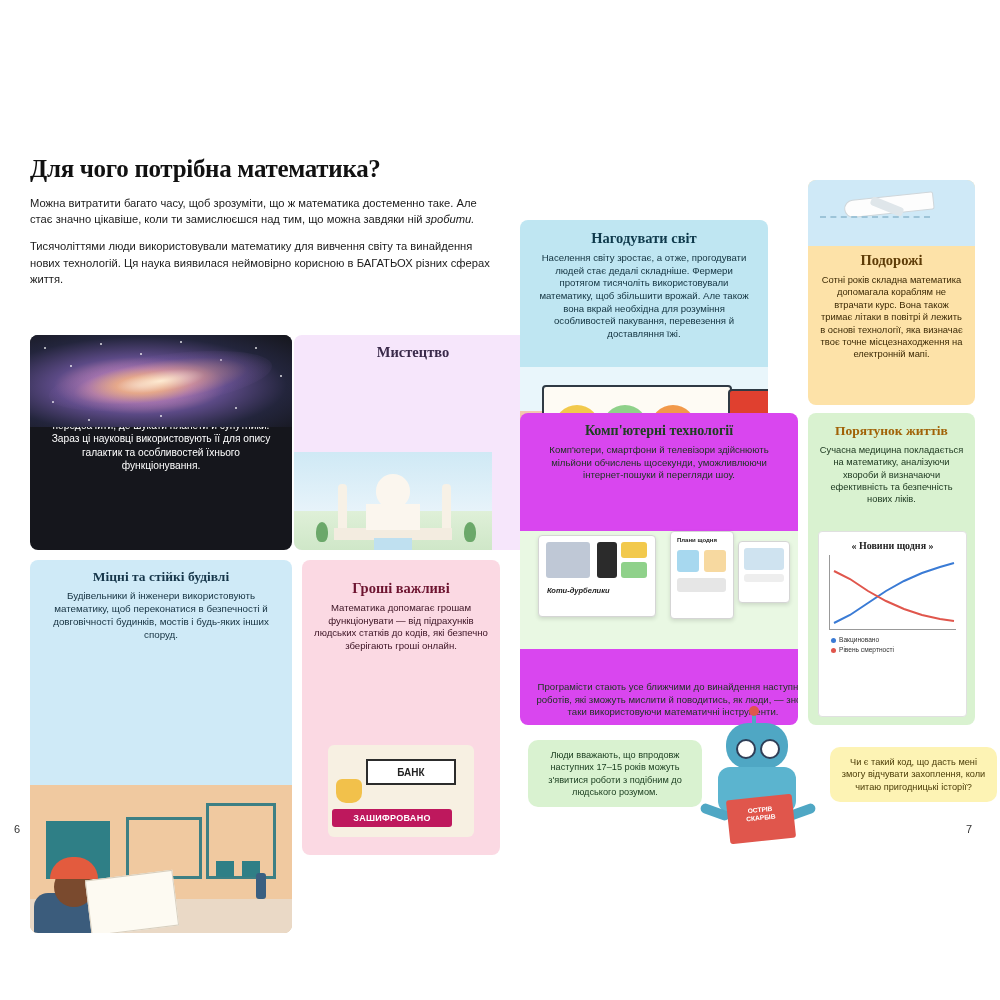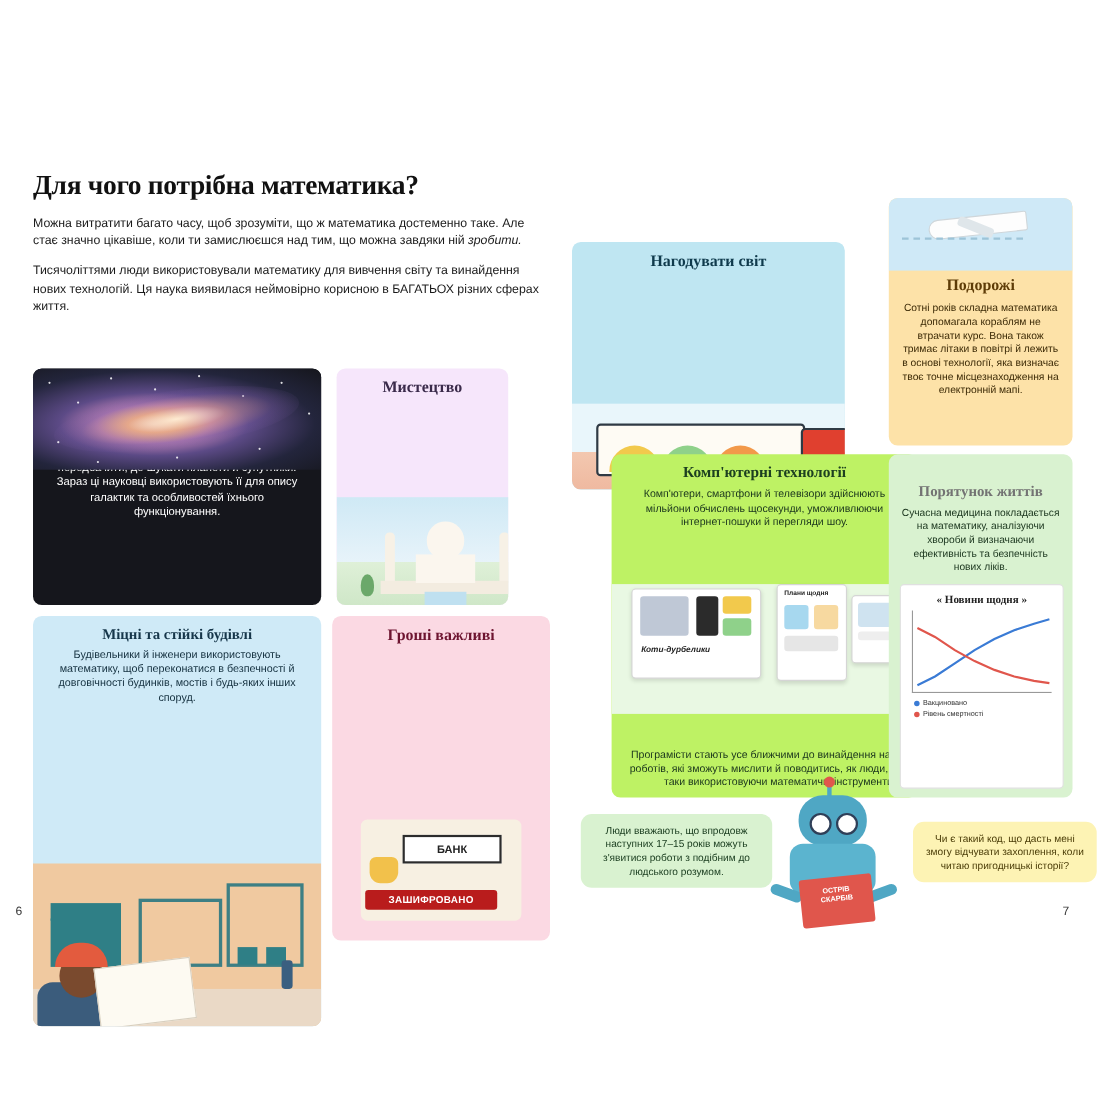--- a/index.html
+++ b/index.html
@@ -18,21 +18,21 @@
   .card p{margin:0;text-align:center;line-height:1.32;}
 
   
   .c-universe{left:0;top:180px;width:262px;height:215px;background:#15161c;}
   .c-universe .galaxy{position:absolute;left:0;top:0;width:262px;height:92px;background:radial-gradient(ellipse at 42% 55%, #f2d9c4 0%, #e7b089 11%, #b07ab0 24%, #5c4a86 40%, #23253c 68%, #15161c 100%);}
   .c-universe .galaxy:after{content:"";position:absolute;left:18px;top:20px;width:225px;height:52px;border-radius:50%;background:radial-gradient(ellipse at 50% 50%, rgba(255,238,214,.95) 0%, rgba(228,160,140,.5) 28%, rgba(120,90,160,.28) 55%, rgba(0,0,0,0) 78%);transform:rotate(-8deg);}
   .c-universe .star{position:absolute;background:#fff;border-radius:50%;width:2px;height:2px;opacity:.85;}
   .c-universe h3{color:#fff;font-size:15px;padding-top:8px;}
   .c-universe p{color:#fff;font-size:10.2px;padding:0 14px 10px;}
 
-  .c-art{left:276px;top:180px;width:156px;height:215px;background:#f6e6fb;}
+  .c-art{left:264px;top:180px;width:238px;height:215px;background:#f6e6fb;}
   .c-art h3{color:#3a2a4a;font-size:14.5px;padding-top:9px;}
   .c-art p{color:#2a2336;font-size:9.6px;padding:0 11px;}
   .c-art .taj{position:absolute;left:0;bottom:0;width:198px;height:98px;background:linear-gradient(#cfe9f5 0%, #e7f3fa 60%, #dff0d8 60%, #cfe7c8 100%);}
   .c-art .dome{position:absolute;left:82px;bottom:42px;width:34px;height:34px;border-radius:50% 50% 46% 46%;background:#fbf6ee;}
   .c-art .body{position:absolute;left:72px;bottom:20px;width:54px;height:26px;background:#fbf6ee;}
   .c-art .base{position:absolute;left:40px;bottom:10px;width:118px;height:12px;background:#f3ece0;}
   .c-art .min{position:absolute;bottom:20px;width:9px;height:46px;background:#f7f1e6;border-radius:4px 4px 0 0;}
   .c-art .water{position:absolute;left:80px;bottom:0;width:38px;height:12px;background:#bfe0f0;}
   .c-art .tree{position:absolute;bottom:8px;width:12px;height:20px;border-radius:50% 50% 40% 40%;background:#6ba86a;}
 
@@ -43,56 +43,56 @@
   .c-build .road{position:absolute;left:0;bottom:0;width:262px;height:34px;background:#ead9c6;}
   .c-build .frame{position:absolute;border:3px solid #3d7f84;background:transparent;}
   .c-build .bgreen{position:absolute;background:#2f7f86;}
   .c-build .worker-head{position:absolute;left:24px;bottom:26px;width:40px;height:40px;border-radius:50%;background:#7a4a2e;}
   .c-build .helmet{position:absolute;left:20px;bottom:54px;width:48px;height:22px;border-radius:22px 22px 0 0;background:#e35b3e;}
   .c-build .torso{position:absolute;left:4px;bottom:0;width:84px;height:40px;border-radius:14px 14px 0 0;background:#3b5c7c;}
   .c-build .paper{position:absolute;left:58px;bottom:2px;width:86px;height:54px;background:#fdfaf2;transform:rotate(-7deg);border:1px solid #d8cfbf;}
   .c-build .tiny{position:absolute;right:26px;bottom:34px;width:10px;height:26px;background:#3a5f80;border-radius:3px;}
 
   .c-money{left:272px;top:405px;width:198px;height:295px;background:#fbd9e3;}
-  .c-money h3{color:#6d1430;font-size:14.5px;padding-top:10px;}
+  .c-money h3{color:#6d1430;font-size:14.5px;padding-top:20px;}
   .c-money p{color:#3a1222;font-size:9.6px;padding:0 12px;}
   .c-money .bankbox{position:absolute;left:26px;bottom:18px;width:146px;height:92px;background:#f7f0e2;border-radius:6px;}
   .c-money .bank-sign{position:absolute;left:64px;bottom:70px;width:86px;height:22px;background:#fff;border:2px solid #2c2c2c;display:flex;align-items:center;justify-content:center;font-size:10px;font-weight:bold;color:#222;}
-  .c-money .enc{position:absolute;left:30px;bottom:28px;width:120px;height:18px;background:#b91c1c;border-radius:3px;display:flex;align-items:center;justify-content:center;color:#fff;font-size:9px;font-weight:bold;letter-spacing:.3px;}
+  .c-money .enc{position:absolute;left:30px;bottom:28px;width:120px;height:18px;background:#be185d;border-radius:3px;display:flex;align-items:center;justify-content:center;color:#fff;font-size:9px;font-weight:bold;letter-spacing:.3px;}
   .c-money .bag{position:absolute;left:34px;bottom:52px;width:26px;height:24px;background:#f2c14b;border-radius:6px 6px 10px 10px;}
 
   
   .c-feed{left:0;top:25px;width:248px;height:225px;background:#bfe6f2;margin-top:40px;}
   .c-feed h3{color:#0f3a4c;font-size:14.5px;padding-top:10px;}
   .c-feed p{color:#10303d;font-size:9.6px;padding:0 14px;}
   .c-feed .scene{position:absolute;left:0;bottom:0;width:278px;height:78px;background:linear-gradient(#e9f6fb 0 56%, #f3c8b0 56%, #efb9a0 100%);}
   .c-feed .truck{position:absolute;left:22px;bottom:12px;width:186px;height:44px;background:#fefbf4;border:2px solid #2f3a44;border-radius:4px;}
   .c-feed .cab{position:absolute;left:208px;bottom:12px;width:46px;height:40px;background:#e0402f;border:2px solid #2f3a44;border-radius:4px 8px 4px 4px;}
   .c-feed .wheel{position:absolute;bottom:4px;width:16px;height:16px;border-radius:50%;background:#2f3a44;}
   .c-feed .hump{position:absolute;bottom:16px;width:46px;height:24px;border-radius:24px 24px 0 0;}
 
   .c-travel{left:288px;top:25px;width:167px;height:225px;background:#fde2a8;}
   .c-travel h3{color:#5e3c07;font-size:14.5px;padding-top:72px;}
   .c-travel p{color:#3c2a06;font-size:9.4px;padding:0 11px;}
   .c-travel .sky{position:absolute;left:0;top:0;width:167px;height:66px;background:#cfe9f7;}
   .c-travel .plane{position:absolute;left:36px;top:16px;width:88px;height:16px;background:#fdfdfd;border-radius:12px 3px 3px 12px;transform:rotate(-6deg);border:1px solid #cfd6da;}
   .c-travel .wing{position:absolute;left:62px;top:22px;width:34px;height:9px;background:#dfe6ea;transform:rotate(22deg);border-radius:3px;}
   .c-travel .dash{position:absolute;left:12px;top:36px;width:110px;border-top:2px dashed #9dc4d8;}
 
-  .c-comp{left:0;top:258px;width:278px;height:312px;background:#bef264;margin-left:36px;}
+  .c-comp{left:0;top:258px;width:278px;height:312px;background:#d946ef;}
   .c-comp h3{color:#1d4020;font-size:14px;padding-top:10px;}
   .c-comp p{color:#19341c;font-size:9.6px;padding:0 14px;}
   .c-comp .devices{position:absolute;left:0;top:118px;width:278px;height:118px;background:#e9f8e3;}
   .c-comp .card-white{position:absolute;background:#fff;border:1px solid #d5d5d5;border-radius:4px;box-shadow:0 2px 4px rgba(0,0,0,.12);}
   .c-comp .thumb{position:absolute;border-radius:3px;}
   .c-comp .caption{position:absolute;font-size:7.5px;color:#222;font-weight:bold;}
   .c-comp .foot{position:absolute;left:0;bottom:6px;width:278px;}
 
   .c-life{left:288px;top:258px;width:167px;height:312px;background:#d9f2d0;}
-  .c-life h3{color:#737373;font-size:13.5px;padding-top:26px;}
+  .c-life h3{color:#a16207;font-size:13.5px;padding-top:10px;}
   .c-life p{color:#19341c;font-size:9.3px;padding:0 9px;}
   .c-life .news{position:absolute;left:10px;top:118px;width:147px;height:184px;background:#fff;border-radius:4px;border:1px solid #e0e0e0;}
   .c-life .news h4{margin:8px 0 4px;text-align:center;font-size:10px;font-family:"Liberation Serif",serif;color:#222;}
   .c-life .news .lead{font-size:7.6px;text-align:center;color:#222;font-weight:bold;line-height:1.25;padding:0 8px;margin:0 0 6px;}
   .c-life .plot{position:relative;margin:0 10px;height:74px;border-left:1px solid #999;border-bottom:1px solid #999;}
   .c-life .legend{font-size:6.6px;color:#333;padding:5px 0 0 12px;line-height:1.5;}
   .c-life .dot{display:inline-block;width:5px;height:5px;border-radius:50%;margin-right:3px;vertical-align:middle;}
 
   
   .bubble{position:absolute;border-radius:10px;padding:9px 11px;font-size:9.2px;line-height:1.34;text-align:center;color:#173a1c;}
@@ -173,32 +173,34 @@
         <div class="tiny"></div>
         <div class="torso"></div>
         <div class="worker-head"></div>
         <div class="helmet"></div>
         <div class="paper"></div>
       </div>
     </div>
 
     <div class="card c-money">
       <h3>Гроші важливі</h3>
+      <p>Математика допомагає грошам функціонувати — від підрахунків людських статків до кодів, які безпечно зберігають гроші онлайн.</p>
       <div class="bankbox"></div>
       <div class="bank-sign">БАНК</div>
       <div class="bag"></div>
       <div class="enc">ЗАШИФРОВАНО</div>
     </div>
 
   </div>
 
   <div class="page right">
 
     <div class="card c-feed">
       <h3>Нагодувати світ</h3>
+      <p>Населення світу зростає, а отже, прогодувати людей стає дедалі складніше. Фермери протягом тисячоліть використовували математику, щоб збільшити врожай. Але також вона вкрай необхідна для розуміння особливостей пакування, перевезення й доставляння їжі.</p>
       <div class="scene">
         <div class="truck"></div>
         <div class="hump" style="left:34px;background:#f2c94c;"></div>
         <div class="hump" style="left:82px;background:#8fd18a;"></div>
         <div class="hump" style="left:130px;background:#f2994a;"></div>
         <div class="cab"></div>
         <div class="wheel" style="left:52px;"></div>
         <div class="wheel" style="left:150px;"></div>
         <div class="wheel" style="left:222px;"></div>
       </div>

